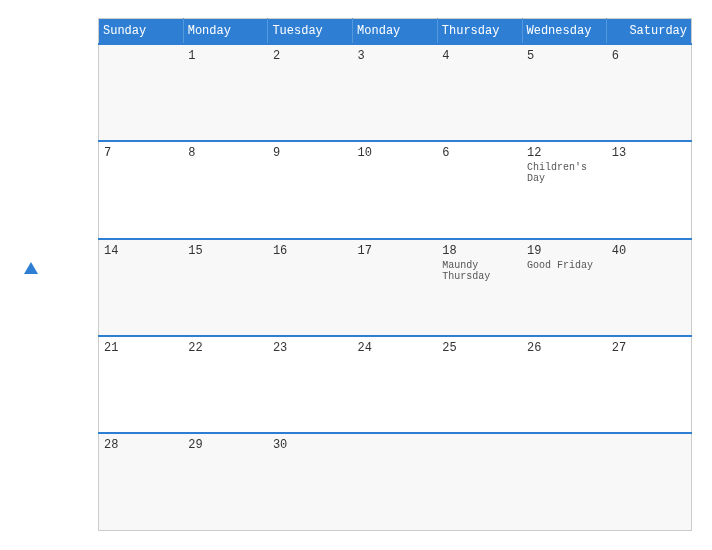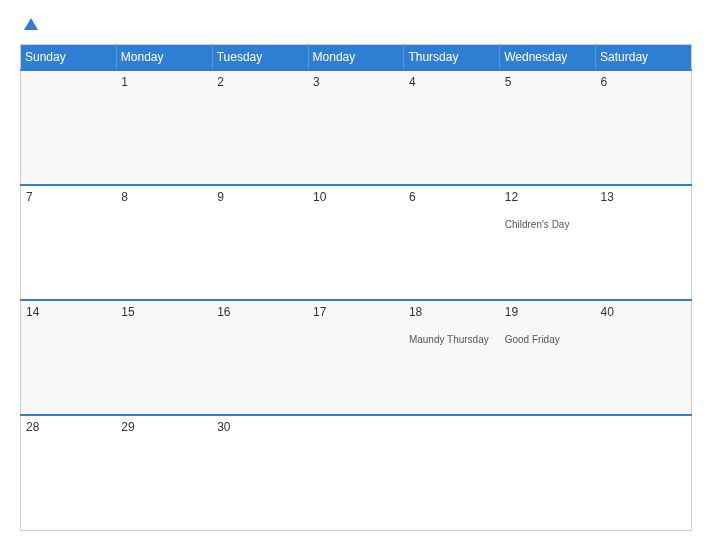--- a/index.html
+++ b/index.html
@@ -8,21 +8,22 @@
       background: #fff;
       width: 712px;
       height: 550px;
       overflow: hidden;
     }
     .page {
       width: 712px;
       height: 550px;
       padding: 18px 20px 19px 20px;
       display: flex;
-      flex-direction: column;
+      flex-direction: row;
+      font-family: Liberation Mono, monospace;
     }
     .header {
       display: flex;
       align-items: center;
       justify-content: space-between;
       margin-bottom: 12px;
     }
     .logo {
       display: flex;
       flex-direction: column;
@@ -77,20 +78,21 @@
     .calendar thead th {
       color: #fff;
       font-size: 12px;
       font-weight: normal;
       padding: 5px 4px;
       text-align: left;
       border-right: 1px solid #5599dd;
     }
     .calendar thead th:last-child {
       border-right: none;
+      text-align: right;
     }
     .calendar tbody tr {
       border-top: 2px solid #2e7fd4;
     }
     .calendar tbody td {
       vertical-align: top;
       padding: 4px 5px;
       font-size: 12px;
       color: #333;
       height: 72px;
@@ -105,21 +107,21 @@
     }
     .day-number {
       font-size: 12px;
       color: #333;
       display: block;
     }
     .holiday-name {
       font-size: 10px;
       color: #555;
       display: block;
-      margin-top: 15px;
+      margin-top: 2px;
     }
   </style>
 </head>
 <body>
 
 <div class="page">
   <div class="header">
     <div class="logo">
       <div class="logo-line">
         <span class="logo-general"></span>
@@ -209,20 +211,43 @@
           <td>
             <span class="day-number">19</span>
             <span class="holiday-name">Good Friday</span>
           </td>
           <td>
             <span class="day-number">40</span>
           </td>
         </tr>
         <tr>
           <td>
+            <span class="day-number">21</span>
+          </td>
+          <td>
+            <span class="day-number">22</span>
+          </td>
+          <td>
+            <span class="day-number">23</span>
+          </td>
+          <td>
+            <span class="day-number">24</span>
+          </td>
+          <td>
+            <span class="day-number">25</span>
+          </td>
+          <td>
+            <span class="day-number">26</span>
+          </td>
+          <td>
+            <span class="day-number">27</span>
+          </td>
+        </tr>
+        <tr>
+          <td>
             <span class="day-number">28</span>
           </td>
           <td>
             <span class="day-number">29</span>
           </td>
           <td>
             <span class="day-number">30</span>
           </td>
           <td></td>
           <td></td>

